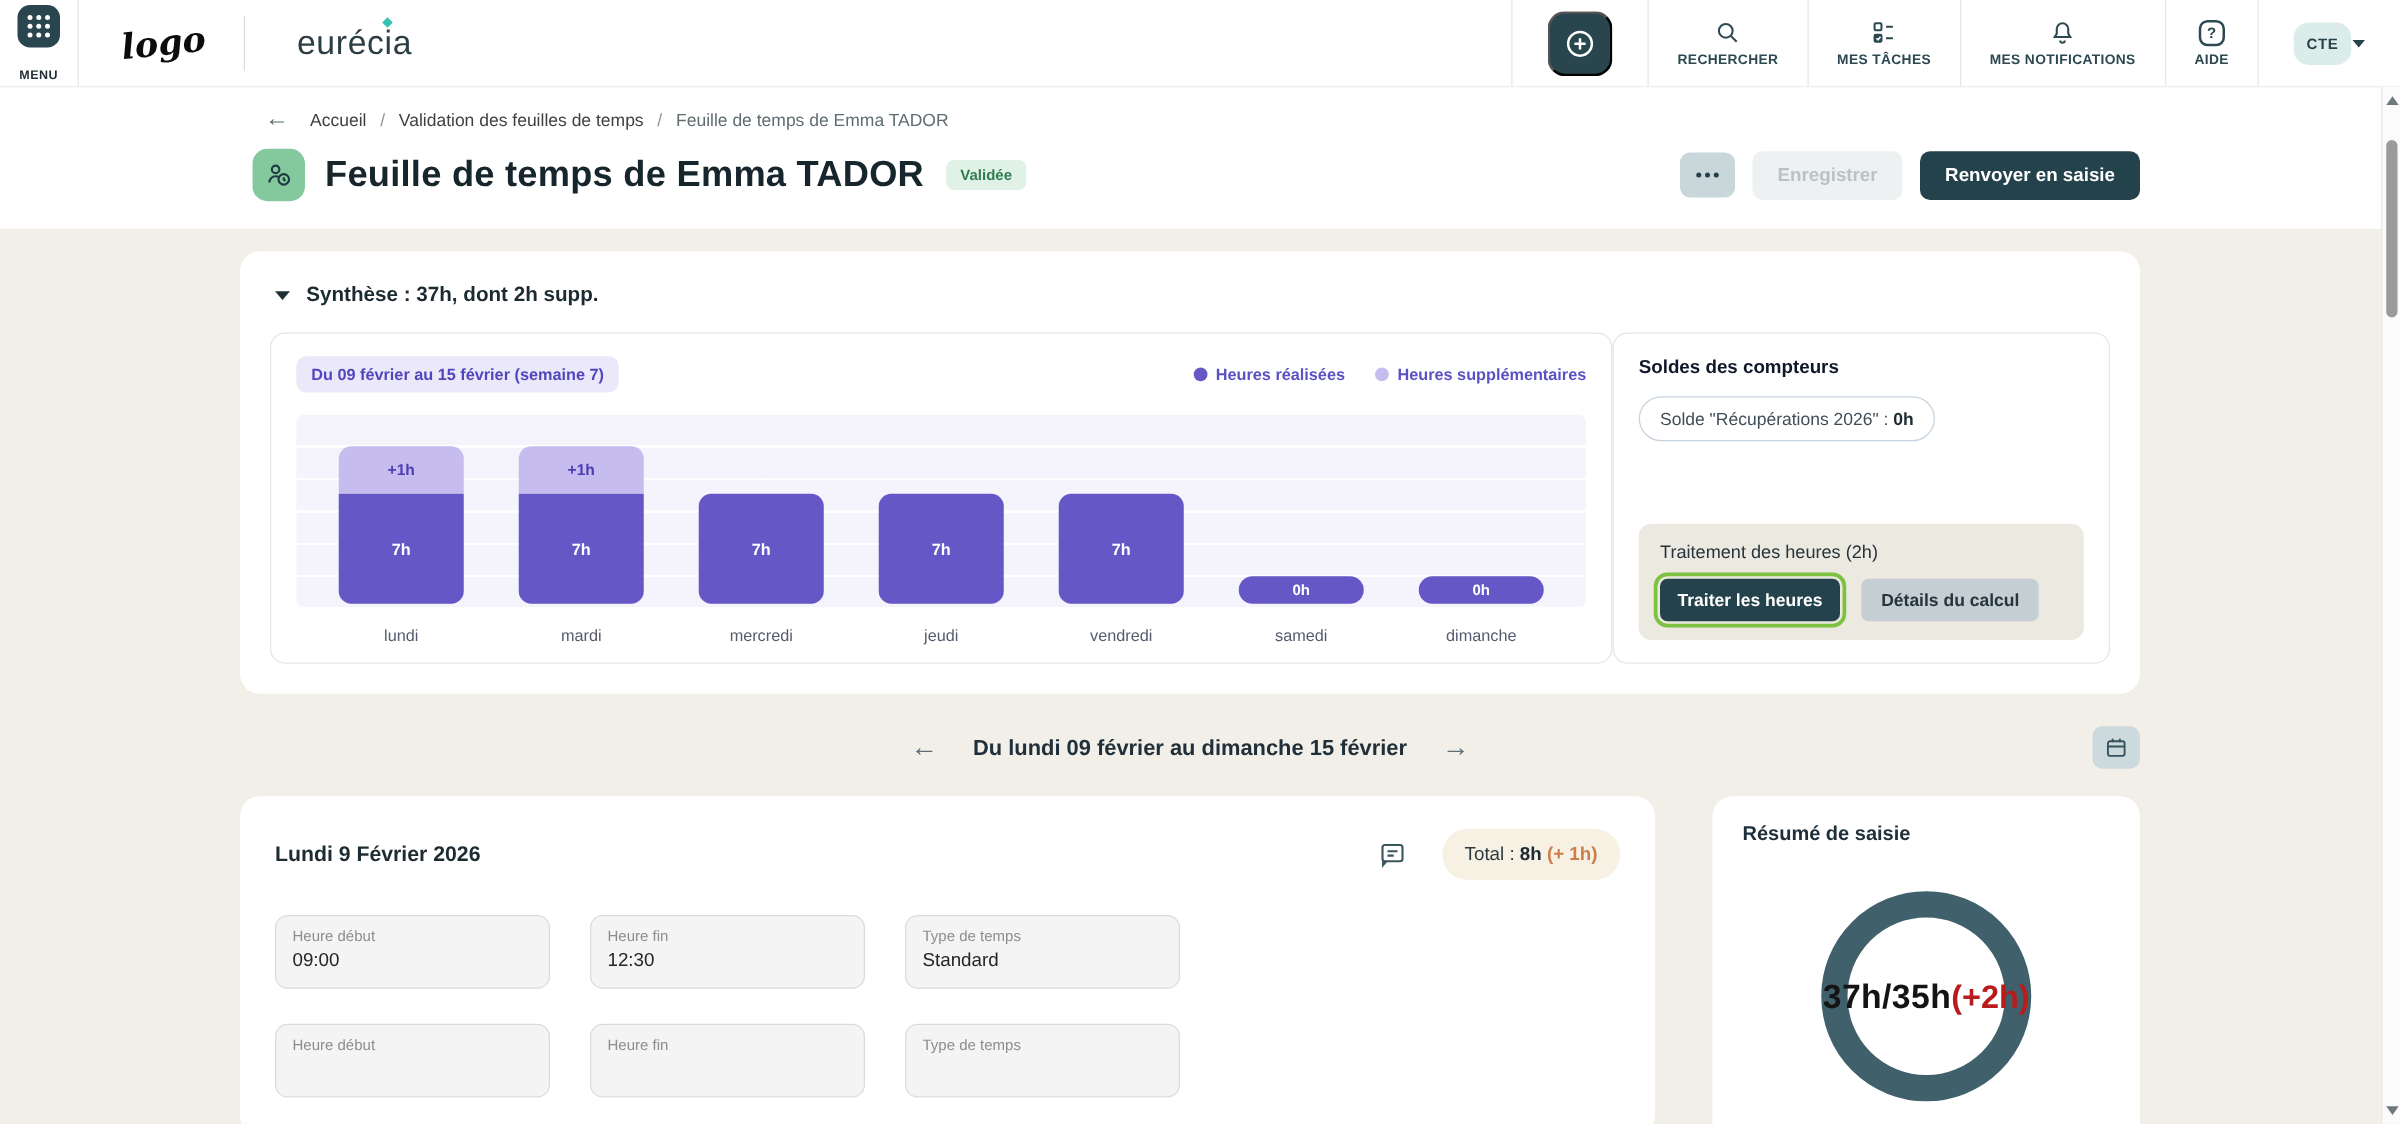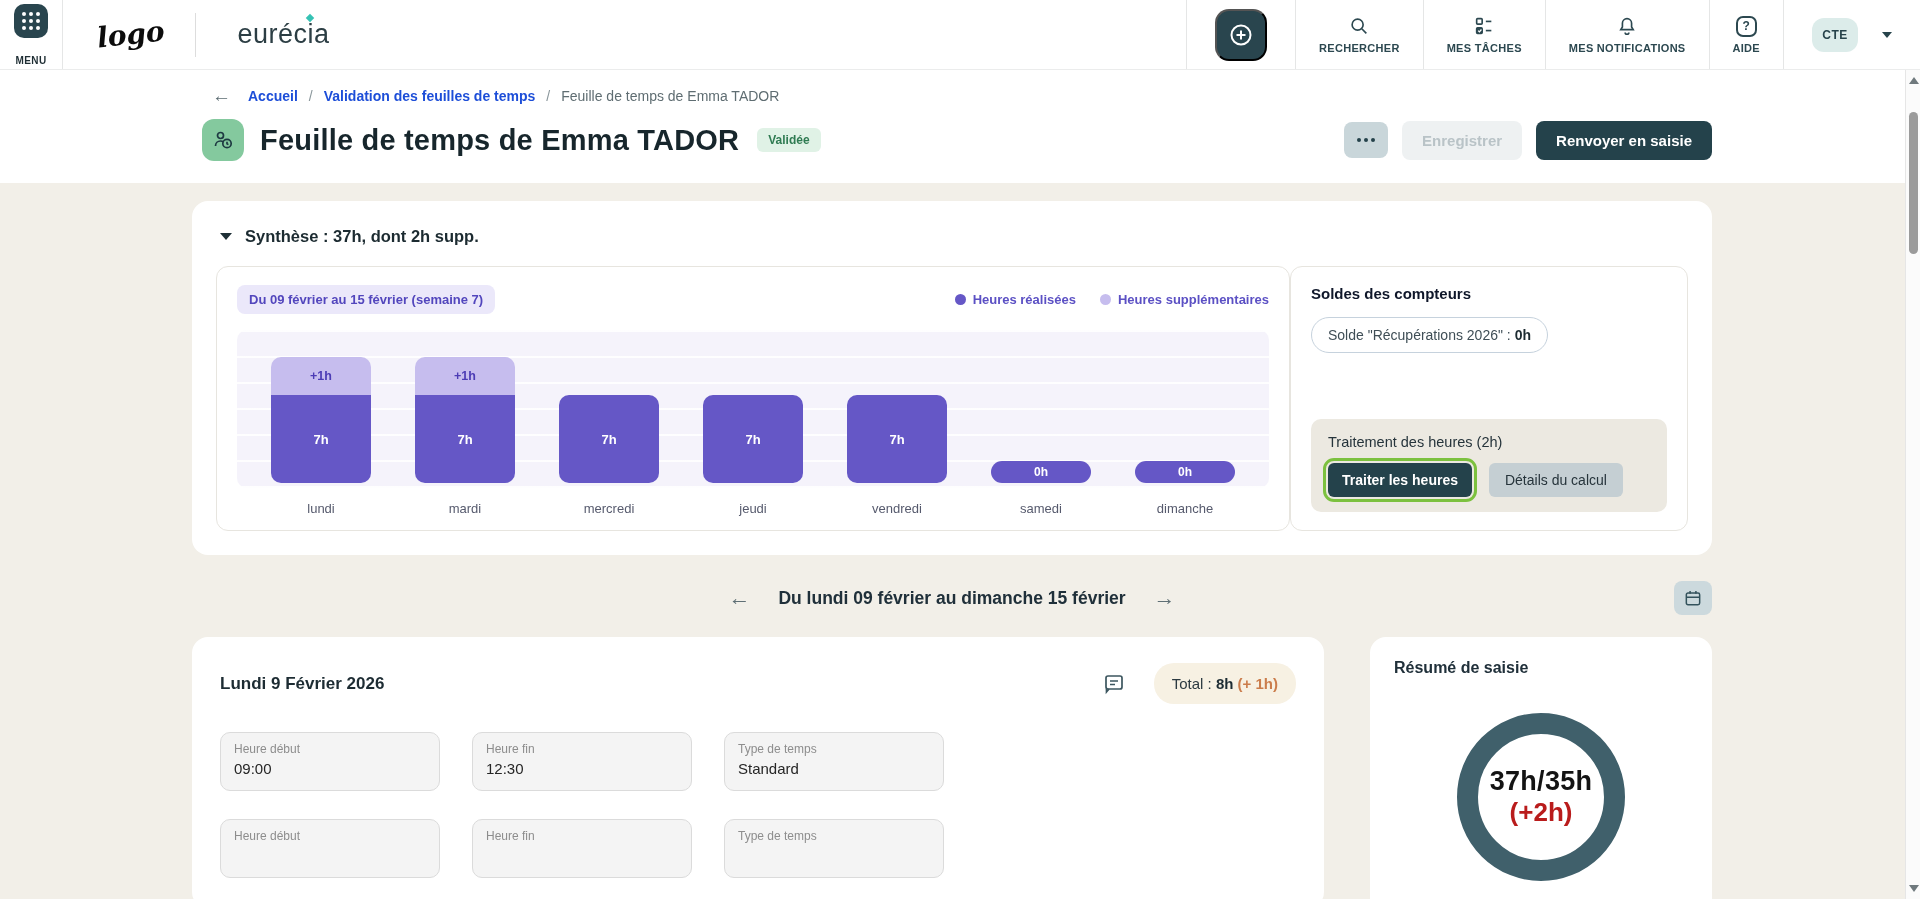--- a/index.html
+++ b/index.html
@@ -15,28 +15,28 @@
   .logo-script{font-family:"DejaVu Serif",serif;font-style:italic;font-weight:700;font-size:28px;color:#0c0c0c;margin-left:34px;align-self:center;transform:rotate(-6deg)}
   .brand-wrap{position:relative;margin-left:30px;padding-left:42px;border-left:1px solid #ddd;display:flex;align-items:center;height:44px;align-self:center}
   .brand{font-size:27px;color:#2c3e44;letter-spacing:.5px}
   .brand-spark{position:absolute;right:17px;top:2px;width:6px;height:6px;background:#35c2b4;transform:rotate(45deg)}
   .topnav{margin-left:auto;display:flex;align-items:stretch}
   .add-cell{display:flex;align-items:center;padding:0 28px;border-left:1px solid #e5e6e6}
   .add-btn{width:52px;height:52px;border-radius:14px;background:#29454e;display:grid;place-items:center;cursor:pointer}
   .nav-item{display:flex;flex-direction:column;align-items:center;justify-content:center;gap:5px;padding:0 23px;border-left:1px solid #e5e6e6;cursor:pointer}
   .nav-label{font-size:11px;font-weight:700;color:#2c4850;letter-spacing:.3px;white-space:nowrap}
   .help-badge{width:21px;height:21px;border:2px solid #2c4850;border-radius:7px;display:grid;place-items:center;font-size:12px;font-weight:700;color:#2c4850}
-  .user-cell{display:flex;align-items:center;gap:24px;padding:0 28px;border-left:1px solid #e5e6e6;cursor:pointer}
+  .user-cell{display:flex;align-items:center;gap:1px;padding:0 28px;border-left:1px solid #e5e6e6;cursor:pointer}
   .avatar{width:46px;height:34px;border-radius:12px;background:#dcecea;color:#27434b;font-size:12px;font-weight:700;display:grid;place-items:center;letter-spacing:.5px}
   .caret-down{width:0;height:0;border-left:5px solid transparent;border-right:5px solid transparent;border-top:6px solid #27434b}
   
   .subheader{background:#fff;padding:15px 0 22px}
   .breadcrumb{display:flex;align-items:center;gap:11px;padding-left:212px;font-size:14px}
   .crumb-back{color:#5c6c72;font-size:19px;cursor:pointer;margin-right:6px}
-  .crumb{color:#1d4ed8;font-weight:700;cursor:pointer;white-space:nowrap}
+  .crumb{color:#404040;font-weight:400;cursor:pointer;white-space:nowrap}
   .crumb.current{color:#5f6d72;font-weight:500;cursor:default}
   .sep{color:#8a969b}
   .title-row{display:flex;align-items:center;padding:12px 208px 0 202px}
   .title-icon{width:42px;height:42px;border-radius:12px;background:#84c99e;display:grid;place-items:center;margin-right:16px}
   h1{font-size:29px;font-weight:700;color:#17262c;letter-spacing:.2px}
   .status-badge{margin-left:18px;background:#e0f2e6;color:#2f7b52;font-size:12px;font-weight:700;padding:5px 11px;border-radius:6px}
   .title-actions{margin-left:auto;display:flex;align-items:center;gap:14px}
   .more-btn{width:44px;height:36px;border-radius:8px;background:#c9d6da;display:flex;align-items:center;justify-content:center;gap:3px;cursor:pointer;border:none}
   .more-btn i{width:4px;height:4px;border-radius:50%;background:#24414a}
   .btn{font-size:15px;font-weight:700;padding:11px 20px;border-radius:8px;border:none;white-space:nowrap}
@@ -67,21 +67,21 @@
   .chart-labels{display:flex;margin-top:13px;padding:0 12px}
   .day-label{flex:1;text-align:center;font-size:13px;color:#565a6d}
   .side-panel{width:398px;border:1px solid #e7e5df;border-radius:12px;padding:18px 20px;display:flex;flex-direction:column}
   .side-title{font-size:15px;font-weight:700;color:#0f172a}
   .balance-pill{margin-top:15px;align-self:flex-start;border:1px solid #c6d2dd;border-radius:999px;padding:9px 16px;font-size:14px;color:#3f4e56;background:#fff}
   .balance-pill b{color:#1c2b31}
   .treatment{margin-top:auto;background:#ece9e1;border-radius:10px;padding:15px 17px}
   .treatment-title{font-size:14.5px;font-weight:400;color:#26343b}
   .treatment-btns{display:flex;gap:17px;margin-top:13px;align-items:center}
   .btn-process{background:#24424b;color:#fff;font-size:14px;font-weight:700;padding:9px 14px;border-radius:6px;border:none;outline:3px solid #7cc13f;outline-offset:2px;cursor:pointer}
-  .btn-details{background:#c5cfd3;color:#26343b;font-size:14px;font-weight:400;padding:9px 16px;border-radius:6px;border:none;cursor:pointer}
+  .btn-details{background:#c5cfd3;color:#26343b;font-size:14px;font-weight:700;padding:9px 16px;border-radius:6px;border:none;cursor:pointer}
   
   .week-nav{position:relative;display:flex;align-items:center;justify-content:center;gap:28px;margin:30px 0 26px}
   .week-arrow{font-size:22px;color:#5f6f75;cursor:pointer;background:none;border:none}
   .week-label{font-size:17.5px;font-weight:700;color:#20303a}
   .cal-btn{position:absolute;right:0;top:-4px;width:38px;height:34px;border-radius:8px;background:#ccd9dd;display:grid;place-items:center;cursor:pointer;border:none}
   
   .bottom-row{display:flex;gap:46px;align-items:flex-start}
   .day-card{flex:1;padding:26px 28px 30px}
   .day-head{display:flex;align-items:center}
   .day-title{font-size:17px;font-weight:700;color:#1d2c33}
@@ -89,21 +89,21 @@
   .comment-btn{background:none;border:none;cursor:pointer;display:grid;place-items:center}
   .total-pill{background:#f7f1e3;border-radius:20px;padding:12px 18px;font-size:15px;color:#2c3a41}
   .total-pill b{color:#1d2c33}
   .total-extra{color:#cb7d4c;font-weight:700}
   .fields-row{display:flex;gap:32px;margin-top:28px}
   .field{width:220px;background:#f4f4f4;border:1px solid #dbdbdb;border-radius:10px;padding:9px 13px;height:59px;cursor:text}
   .field-label{font-size:12px;color:#8d8d8d}
   .field-value{font-size:15px;color:#262626;margin-top:4px;min-height:18px}
   .summary-card{width:342px;padding:22px 24px 40px}
   .summary-title{font-size:16px;font-weight:700;color:#20303a}
-  .gauge{width:168px;height:168px;border:21px solid #40606b;border-radius:50%;margin:36px auto 0;display:flex;flex-direction:column;align-items:center;justify-content:center}
+  .gauge{width:168px;height:168px;border:21px solid #40606b;border-radius:50%;margin:36px auto 0;display:flex;flex-direction:row;align-items:center;justify-content:center}
   .gauge-main{font-size:27px;font-weight:800;color:#141414;letter-spacing:.3px}
   .gauge-extra{font-size:26px;font-weight:800;color:#b91c1c}
   
   .scrollbar{position:absolute;top:70px;right:0;bottom:0;width:15px;background:#fbfbfb;border-left:1px solid #e6e6e6}
   .sb-up,.sb-down{position:absolute;left:3px;width:0;height:0;border-left:5px solid transparent;border-right:5px solid transparent}
   .sb-up{top:7px;border-bottom:7px solid #6f797d}
   .sb-down{bottom:7px;border-top:7px solid #6f797d}
   .sb-thumb{position:absolute;top:42px;left:3px;width:9px;height:142px;background:#9b9b9b;border-radius:5px;cursor:grab}
   svg{display:block}
 </style>

